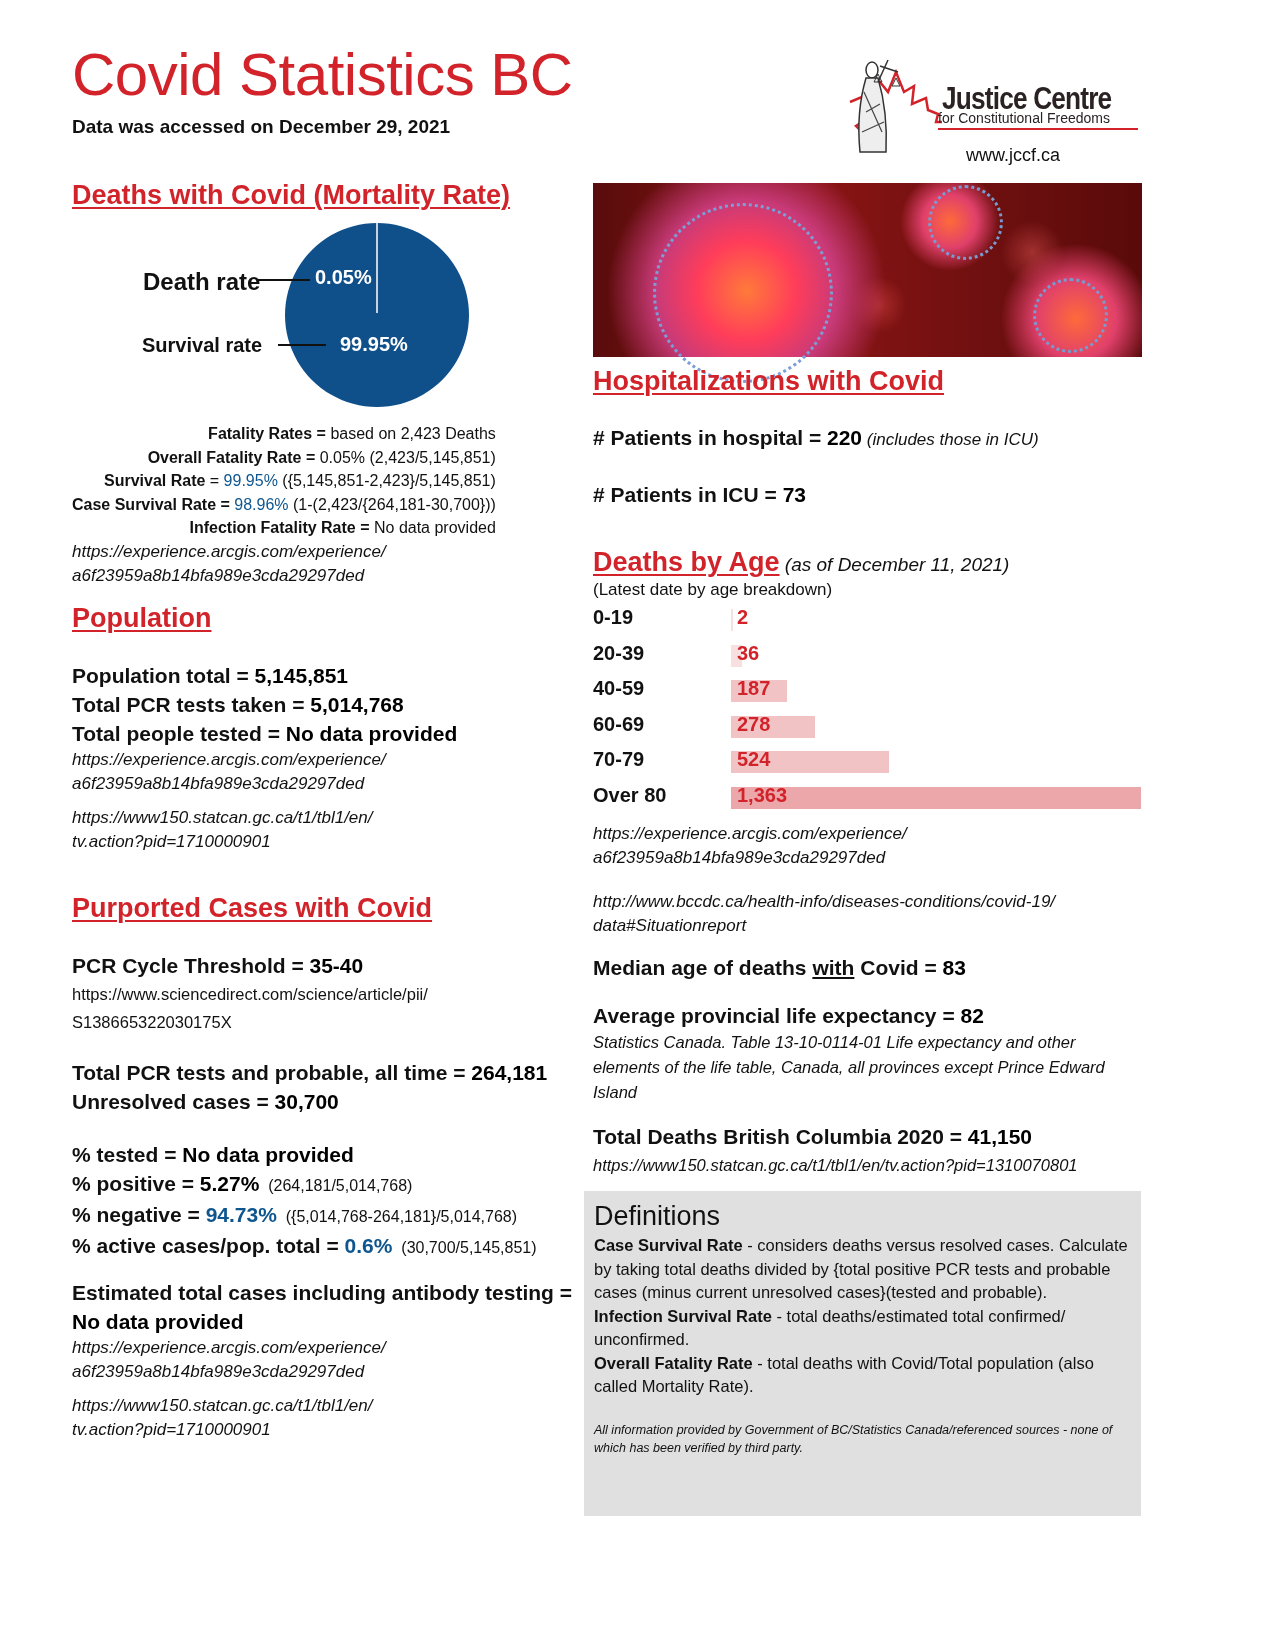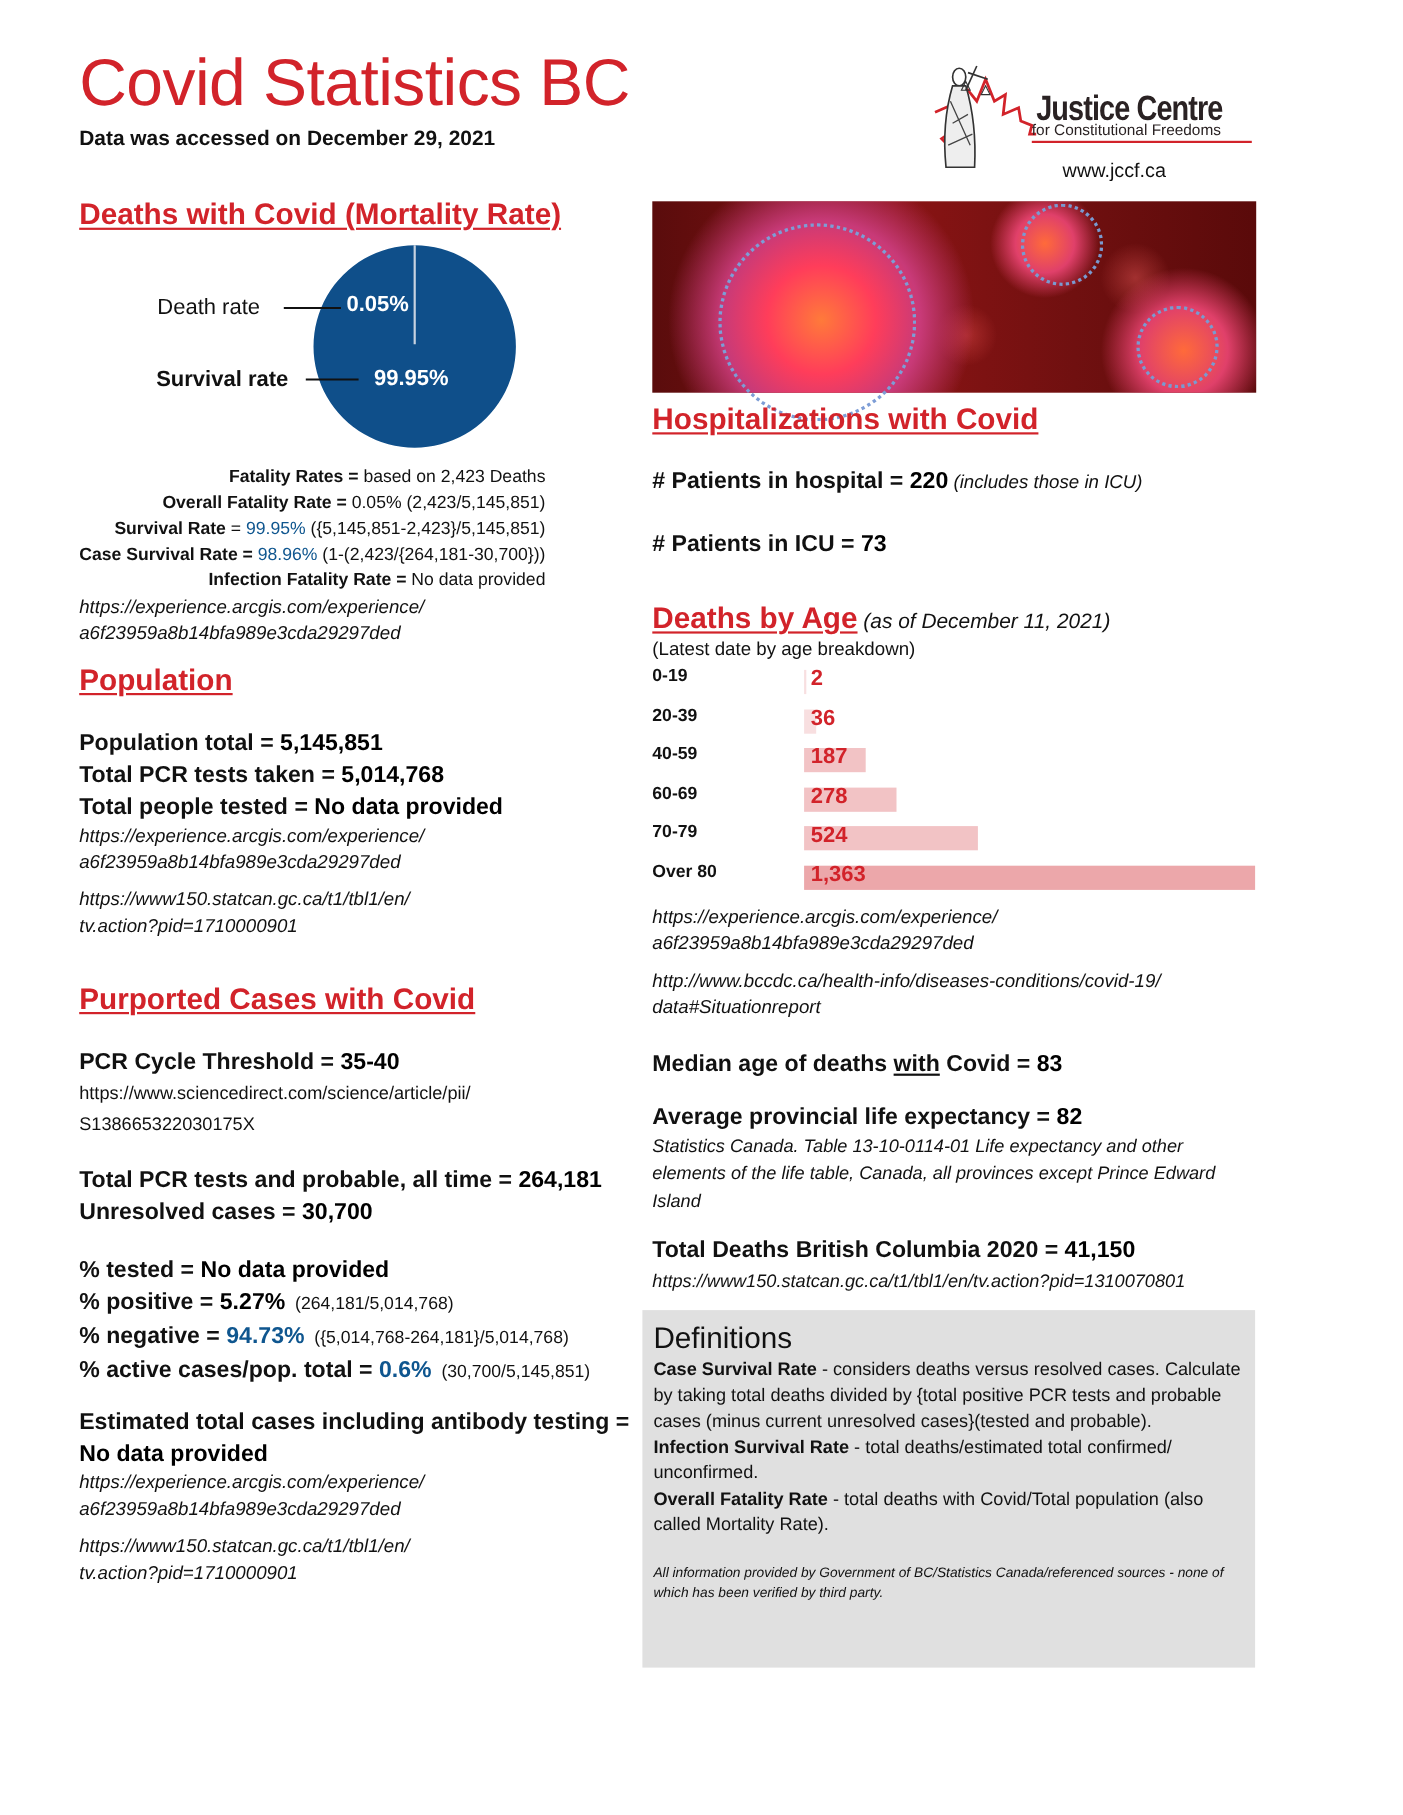--- a/index.html
+++ b/index.html
@@ -24,21 +24,21 @@
   .hero { left: 593px; top: 183px; width: 549px; height: 174px; background:
       radial-gradient(circle at 28% 62%, #ff7a3a 0, #ff3d5a 12%, #c83a78 22%, rgba(120,10,10,0) 34%),
       radial-gradient(circle at 65% 22%, #ff6a3a 0, #e0406a 7%, rgba(90,10,10,0) 13%),
       radial-gradient(circle at 88% 78%, #ff6a3a 0, #e0406a 8%, rgba(90,10,10,0) 15%),
       radial-gradient(circle at 52% 70%, rgba(200,60,60,0.6) 0, rgba(90,10,10,0) 9%),
       radial-gradient(circle at 80% 40%, rgba(200,70,70,0.6) 0, rgba(90,10,10,0) 7%),
       linear-gradient(90deg, #5a0c0c, #8a1414 40%, #701010 70%, #5a0a0a);
   }
   .spikes { position: absolute; border-radius: 50%; border: 3px dotted #7a9ad0; }
   .bars-row { position: absolute; left: 593px; width: 560px; height: 30px; }
-  .age-label { position: absolute; left: 0; font-size: 16px; font-weight: bold; top: 0; }
+  .age-label { position: absolute; left: 0; font-size: 20px; font-weight: bold; top: 0; }
   .age-bar { position: absolute; left: 138px; top: 3px; height: 22px; background: #f2c3c5; }
   .age-val { position: absolute; left: 144px; top: 0; font-size: 20px; font-weight: bold; color: #d2232a; }
   .defs { left: 584px; top: 1191px; width: 557px; height: 325px; background: #e0e0e0; padding: 10px 10px; }
   .defs h3 { font-size: 27px; font-weight: normal; margin-bottom: 2px; }
   .defs p { font-size: 16.5px; line-height: 23.5px; }
   .defs .foot { font-size: 12.5px; font-style: italic; line-height: 18px; margin-top: 22px; }
 </style>
 </head>
 <body>
 
@@ -65,21 +65,21 @@
 <div class="abs h2" style="left:72px;top:180px">Deaths with Covid (Mortality Rate)</div>
 
 <div class="abs" style="left:140px;top:218px;width:340px;height:190px">
   <svg width="340" height="190" id="pie-svg">
       <path d="M237,97 L237.28902604870092,5.000454001429048 A92,92 0 1 1 236.99999999999997,5 Z" fill="#0f4f8a"></path>
       <path d="M237,97 L237,5 A92,92 0 0 1 237.28902604870092,5.000454001429048 Z" fill="#0f4f8a"></path>
     <line x1="118" y1="62" x2="170" y2="62" stroke="#111" stroke-width="2"></line>
     <line x1="138" y1="127" x2="186" y2="127" stroke="#111" stroke-width="2"></line>
   <line x1="237" y1="5" x2="237" y2="95" stroke="#c7d2e0" stroke-width="2"></line>
     </svg>
-  <div class="abs" style="left:3px;top:50px;font-size:20px;font-weight:normal">Death rate</div>
+  <div class="abs" style="left:3px;top:50px;font-size:24px;font-weight:bold">Death rate</div>
   <div class="abs" style="left:2px;top:116px;font-size:20px;font-weight:bold">Survival rate</div>
   <div class="abs" style="left:175px;top:48px;font-size:20px;font-weight:bold;color:#fff">0.05%</div>
   <div class="abs" style="left:200px;top:115px;font-size:20px;font-weight:bold;color:#fff">99.95%</div>
 </div>
 
 <div class="abs" style="left:72px;top:422px">
   <div class="line"><span class="b">Fatality Rates =</span><span> based on 2,423 Deaths</span></div>
   <div class="line"><span class="b">Overall Fatality Rate =</span><span> 0.05%  (2,423/5,145,851)</span></div>
   <div class="line"><span class="b">Survival Rate</span><span> = </span><span class="blue">99.95%</span><span> ({5,145,851-2,423}/5,145,851)</span></div>
   <div class="line"><span class="b">Case Survival Rate = </span><span> </span><span class="blue">98.96%</span><span> (1-(2,423/{264,181-30,700}))</span></div>
@@ -162,21 +162,21 @@
     <div class="bars-row" style="top: 783.5px;">
       <div class="age-label">Over 80</div>
       <div class="age-bar" style="width: 410px; background: rgb(236, 167, 170);"></div>
       <div class="age-val">1,363</div>
     </div>
   </div>
 
 <div class="abs" style="left:593px;top:822px">
   <div class="src">https://experience.arcgis.com/experience/</div>
   <div class="src">a6f23959a8b14bfa989e3cda29297ded</div>
-  <div class="src" style="margin-top:10px">http://www.bccdc.ca/health-info/diseases-conditions/covid-19/</div>
+  <div class="src" style="margin-top:20px">http://www.bccdc.ca/health-info/diseases-conditions/covid-19/</div>
   <div class="src">data#Situationreport</div>
 </div>
 
 <div class="abs big b" style="left:593px;top:953px"><span>Median age of deaths </span><span style="text-decoration:underline">with</span><span> Covid = </span><span class="red">83</span></div>
 
 <div class="abs" style="left:593px;top:1001px">
   <div class="big b"><span>Average provincial life expectancy = </span><span class="red">82</span></div>
   <div class="src" style="font-size:16.5px;line-height:25px">Statistics Canada. Table 13-10-0114-01  Life expectancy and other</div>
   <div class="src" style="font-size:16.5px;line-height:25px">elements of the life table, Canada, all provinces except Prince Edward</div>
   <div class="src" style="font-size:16.5px;line-height:25px">Island</div>

